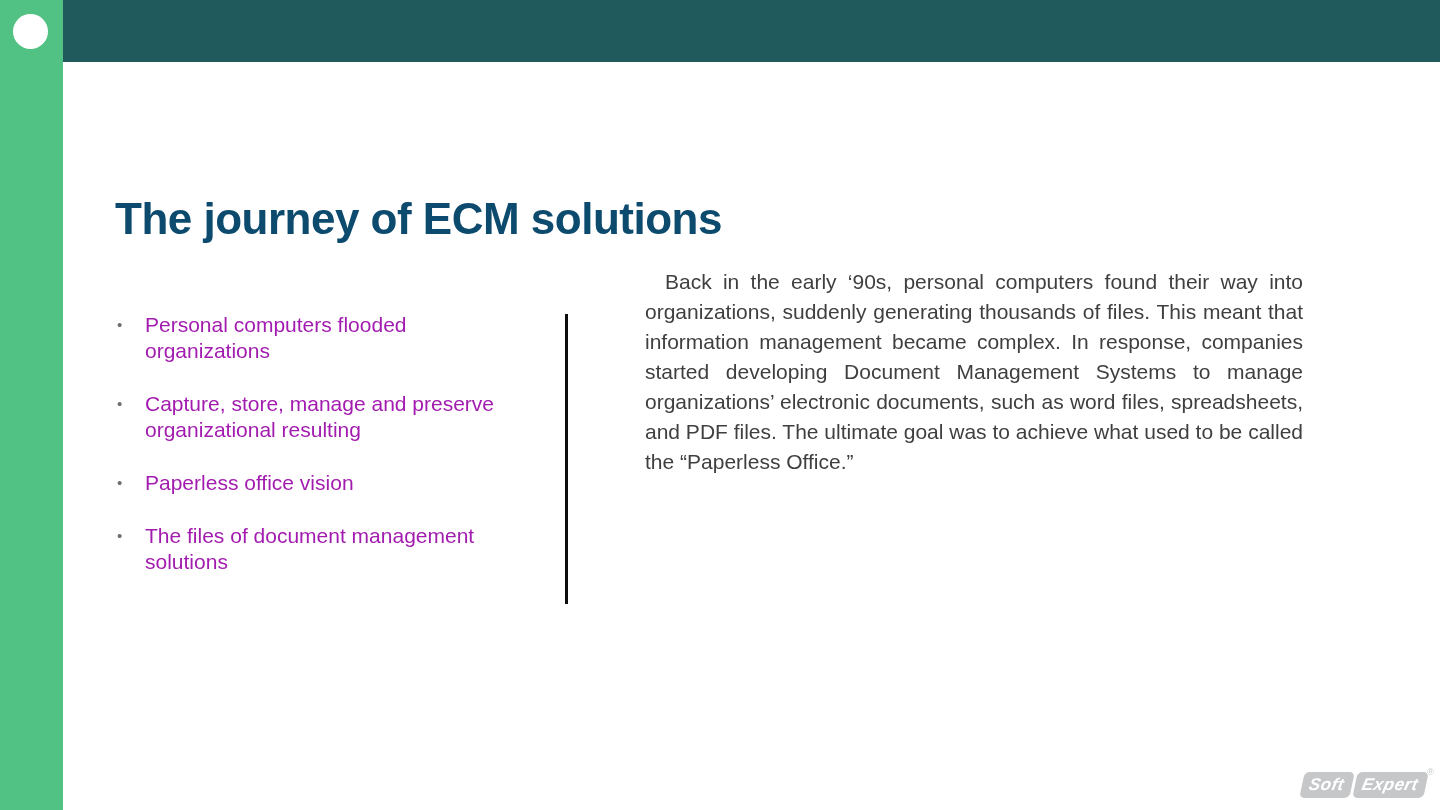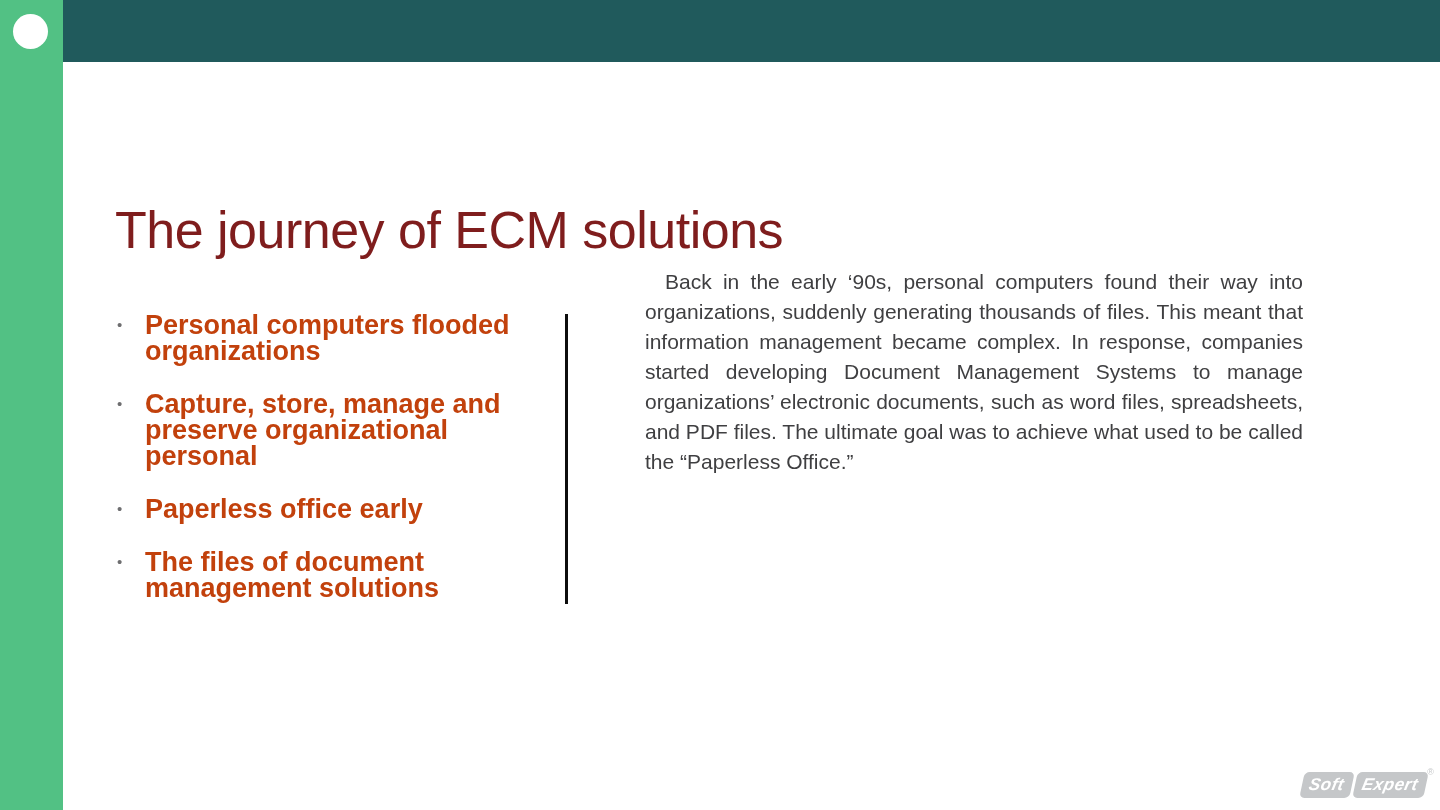--- a/index.html
+++ b/index.html
@@ -32,24 +32,24 @@
   }
   .header-bar {
     position: absolute;
     left: 63px; top: 0;
     width: 1377px; height: 62px;
     background: #205a5c;
   }
   .slide-title {
     position: absolute;
     left: 115px; top: 165px;
-    font-size: 52px;
-    font-weight: normal;
+    font-size: 44px;
+    font-weight: bold;
     letter-spacing: -0.5px;
-    color: #7f1d1d;
+    color: #0c4a6e;
     white-space: nowrap;
   }
   .bullet-list {
     position: absolute;
     left: 115px; top: 312px;
     width: 420px;
   }
   .bullet-item {
     display: flex;
     align-items: flex-start;
@@ -58,24 +58,24 @@
   .bullet-dot {
     flex: 0 0 28px;
     width: 28px;
     color: #6e6e70;
     font-size: 15px;
     line-height: 26px;
     padding-left: 2px;
   }
   .bullet-text {
     width: 382px;
-    font-size: 27px;
-    font-weight: bold;
+    font-size: 21px;
+    font-weight: normal;
     line-height: 26px;
-    color: #c2410c;
+    color: #a21caf;
   }
   .v-divider {
     position: absolute;
     left: 565px; top: 314px;
     width: 3px; height: 290px;
     background: #0d0d0d;
   }
   .body-col {
     position: absolute;
     left: 645px; top: 267px;
@@ -129,25 +129,25 @@
 
   <h1 class="slide-title">The journey of ECM solutions</h1>
 
   <div class="bullet-list">
     <div class="bullet-item">
       <span class="bullet-dot">•</span>
       <span class="bullet-text">Personal computers flooded organizations</span>
     </div>
     <div class="bullet-item">
       <span class="bullet-dot">•</span>
-      <span class="bullet-text">Capture, store, manage and preserve organizational personal</span>
+      <span class="bullet-text">Capture, store, manage and preserve organizational resulting</span>
     </div>
     <div class="bullet-item">
       <span class="bullet-dot">•</span>
-      <span class="bullet-text">Paperless office early</span>
+      <span class="bullet-text">Paperless office vision</span>
     </div>
     <div class="bullet-item">
       <span class="bullet-dot">•</span>
       <span class="bullet-text">The files of document management solutions</span>
     </div>
   </div>
 
   <div class="v-divider"></div>
 
   <div class="body-col">

